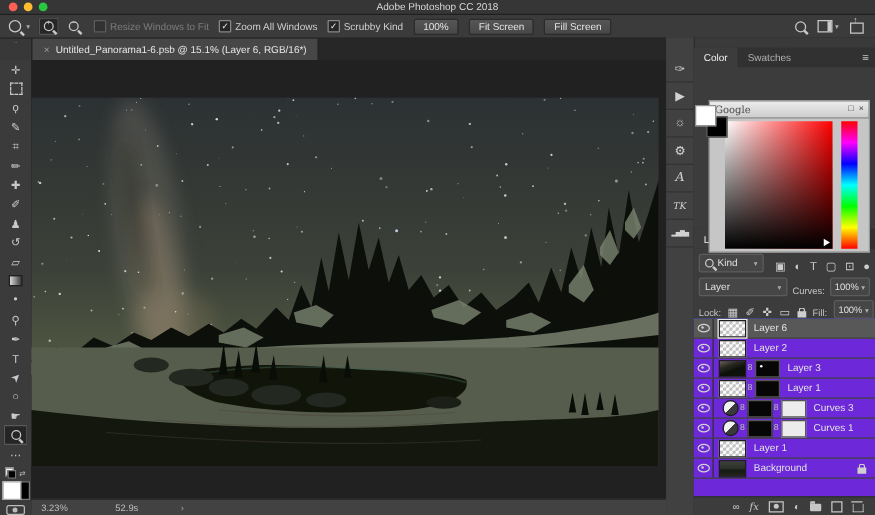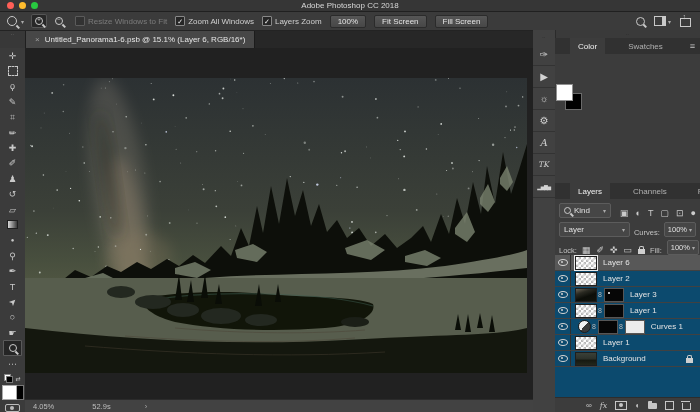--- a/index.html
+++ b/index.html
@@ -72,21 +72,21 @@
   .sb-time{margin-left:38px;}
   .sb-chev{margin-left:34px;color:#a8a8a8;}
   
   .dock{position:absolute;right:0;top:30px;width:167px;bottom:0;background:#3a3a3a;}
   .dock-strip{position:absolute;left:0;top:0;width:22px;bottom:0;background:#414141;border-right:1px solid #2b2b2b;}
   .strip-head{height:14px;display:flex;align-items:center;justify-content:center;color:#2e2e2e;font-size:6px;}
   .strip-cell{width:22px;height:21px;display:flex;align-items:center;justify-content:center;
               color:#d2d2d2;font-size:10px;border-bottom:1px solid #333;}
   .panels{position:absolute;left:22px;right:0;top:0;bottom:0;}
   .ptabs{display:flex;height:16px;background:#313131;font-size:8px;align-items:stretch;}
-  .ptab{padding:0 8px;display:flex;align-items:center;color:#b0b0b0;margin-left:15px;}
+  .ptab{padding:0 8px;display:flex;align-items:center;color:#b0b0b0;}
   .ptab.active{background:#3c3c3c;color:#f0f0f0;}
   .panel-menu{margin-left:auto;color:#c6c6c6;padding:0 5px;display:flex;align-items:center;font-size:9px;}
   .color-section{position:absolute;top:0;left:0;right:0;height:153px;}
   .drag-strip{height:8px;display:flex;align-items:center;justify-content:center;color:#2d2d2d;font-size:6px;}
   .color-content{position:absolute;top:24px;left:0;right:0;bottom:0;background:#3c3c3c;}
   
   .gwin{position:absolute;left:12px;top:26px;width:129px;height:121px;z-index:3;}
   .gwin-title{height:13px;background:linear-gradient(#ececec,#cdcdcd);border:1px solid #9a9a9a;border-bottom:none;
               display:flex;align-items:center;font-family:"DejaVu Serif",serif;font-size:8px;color:#4a4a4a;padding:0 4px;}
   .gwin-btns{margin-left:auto;display:flex;gap:4px;font-size:7px;color:#333;font-family:"Liberation Sans",sans-serif;}
@@ -109,21 +109,21 @@
   .select{background:#464646;border:1px solid #5c5c5c;border-radius:2px;height:13px;display:flex;
           align-items:center;font-size:8px;color:#e0e0e0;padding:0 4px;gap:3px;}
   .select .chev{margin-left:auto;}
   .valbox{background:#464646;border:1px solid #5c5c5c;border-radius:2px;height:13px;display:flex;
           align-items:center;font-size:7.5px;color:#e0e0e0;padding:0 3px;gap:2px;}
   .ficon{font-size:9px;color:#cbcbcb;display:flex;align-items:center;}
   .small-label{font-size:7.5px;color:#c3c3c3;}
   .lock-ic{width:7px;height:5px;background:#cfcfcf;position:relative;display:inline-block;margin-top:3px;}
   .lock-ic::before{content:"";position:absolute;left:1px;top:-3px;width:3px;height:3px;
                    border:1px solid #cfcfcf;border-bottom:none;border-radius:2px 2px 0 0;}
-  .layer-list{position:absolute;top:72px;left:0;right:0;bottom:14px;background:#0c4a6e;overflow:hidden;}
+  .layer-list{position:absolute;top:72px;left:0;right:0;bottom:14px;background:#6d28d9;overflow:hidden;}
   .lrow{height:15px;display:flex;align-items:center;border-bottom:1px solid #414141;}
   .lrow.selected{background:#585858;}
   .eyecell{width:15px;align-self:stretch;border-right:1px solid #2f2f2f;display:flex;
            align-items:center;justify-content:center;flex:none;}
   .eye{width:8px;height:5px;border:1px solid #d2d2d2;border-radius:50%;position:relative;}
   .eye::after{content:"";position:absolute;left:2px;top:.5px;width:2.5px;height:2.5px;background:#d2d2d2;border-radius:50%;}
   .thumb{width:20px;height:12px;border:1px solid #1e1e1e;margin-left:4px;flex:none;}
   .checker{background-color:#fdfdfd;
     background-image:linear-gradient(45deg,#b9b9b9 25%,transparent 25%,transparent 75%,#b9b9b9 75%),
                      linear-gradient(45deg,#b9b9b9 25%,transparent 25%,transparent 75%,#b9b9b9 75%);
@@ -184,21 +184,21 @@
       <span class="opt-check disabled">
         <span class="cb"></span>
         <span>Resize Windows to Fit</span>
       </span>
       <span class="opt-check">
         <span class="cb">✓</span>
         <span>Zoom All Windows</span>
       </span>
       <span class="opt-check">
         <span class="cb">✓</span>
-        <span>Layers Zoom</span>
+        <span>Scrubby Kind</span>
       </span>
     </div>
   <button class="btn">100%</button>
   <button class="btn">Fit Screen</button>
   <button class="btn">Fill Screen</button>
   <div class="ob-right">
     <span class="i-mag" style="width:7px;height:7px;"></span>
     <span style="display:flex;align-items:center;gap:2px;">
       <span class="i-ws"></span>
       <span class="chev">▾</span>
@@ -518,21 +518,21 @@
                M452,250 l3,-15 3,15 z M464,254 l3,-17 3,17 z"></path>
     </g>
     <path fill="#14170e" d="M0,250 C100,262 220,268 320,262 C420,256 470,258 502,250 L502,295 L0,295 Z"></path>
     <g stroke="#4a4134" stroke-width="1" fill="none" opacity=".45">
       <path d="M60,268 C160,276 260,280 360,274"></path>
         <path d="M100,258 C180,264 260,266 330,260"></path>
       <path d="M150,250 C220,256 290,256 340,252"></path>
     </g>
   </svg>
   <div class="statusbar">
-    <span class="sb-zoom">4.05%</span>
+    <span class="sb-zoom">3.23%</span>
     <span class="sb-time">52.9s</span>
     <span class="sb-chev">›</span>
   </div>
 </div>
 
 <div class="dock">
   <div class="dock-strip">
     <div class="strip-head">∙∙</div>
     <div>
         <div class="strip-cell">
@@ -561,20 +561,34 @@
   <div class="panels">
 
     <div class="color-section">
       <div class="drag-strip">∙∙</div>
       <div class="ptabs">
         <div class="ptab active">Color</div>
         <div class="ptab">Swatches</div>
         <div class="panel-menu">≡</div>
       </div>
       <div class="color-content">
+        <div class="gwin">
+          <div class="gwin-title">
+            <span>Google</span>
+            <span class="gwin-btns">
+              <span>□</span>
+              <span>×</span>
+            </span>
+          </div>
+          <div class="gwin-body">
+            <div class="sat-box"></div>
+            <div class="sat-marker"></div>
+            <div class="hue-bar"></div>
+          </div>
+        </div>
         <div class="fgbg-panel">
           <span class="f"></span>
           <span class="b"></span>
         </div>
       </div>
     </div>
 
     <div class="layers-section">
       <div class="ptabs">
         <div class="ptab active">Layers</div>
@@ -648,20 +662,31 @@
             <span class="lname">Layer 3</span>
           </div>
           <div class="lrow">
             <div class="eyecell">
               <span class="eye"></span>
             </div>
             <span class="thumb checker"></span>
             <span class="link8">8</span>
             <span class="mask"></span>
             <span class="lname">Layer 1</span>
+          </div>
+          <div class="lrow">
+            <div class="eyecell">
+              <span class="eye"></span>
+            </div>
+            <span class="curves-ic"></span>
+            <span class="link8">8</span>
+            <span class="mask"></span>
+            <span class="link8">8</span>
+            <span class="mask white"></span>
+            <span class="lname">Curves 3</span>
           </div>
           <div class="lrow">
             <div class="eyecell">
               <span class="eye"></span>
             </div>
             <span class="curves-ic"></span>
             <span class="link8">8</span>
             <span class="mask"></span>
             <span class="link8">8</span>
             <span class="mask white"></span>

